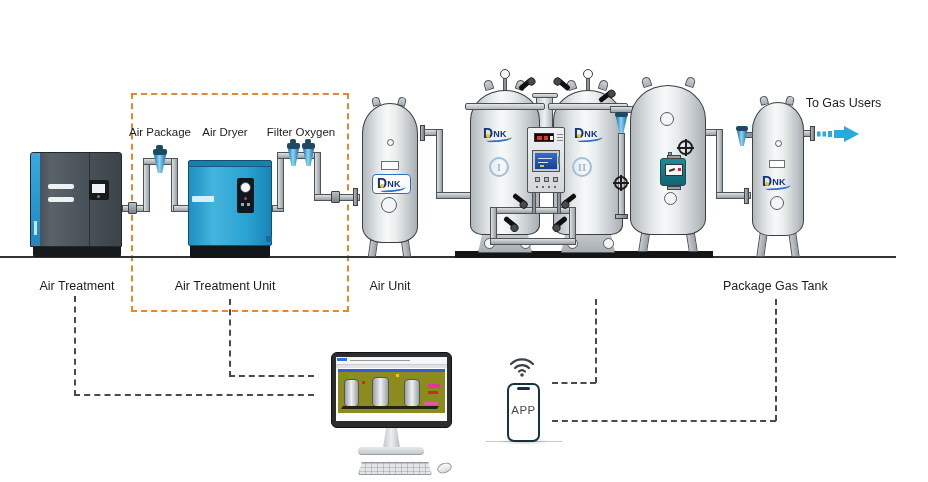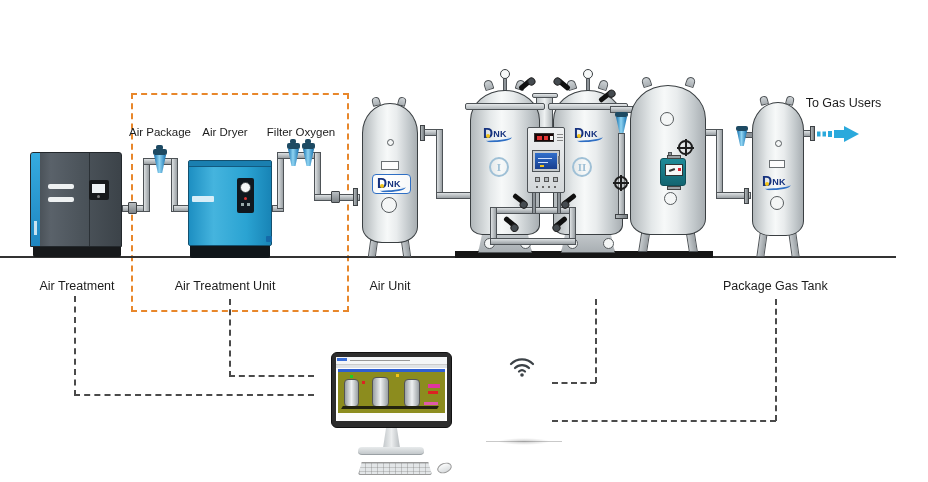--- a/index.html
+++ b/index.html
@@ -333,14 +333,18 @@
   <div class="abs" style="left:437px;top:463px;width:15px;height:10px;background:linear-gradient(#fafbfb,#d9dcde);border:1px solid #999;border-radius:50%;transform:rotate(-20deg);"></div>
 
   <svg class="abs" style="left:508px;top:356px;" width="28" height="22" viewBox="0 0 28 22">
     <path d="M3 8 A 15.5 15.5 0 0 1 25 8" fill="none" stroke="#3c4247" stroke-width="2.2" stroke-linecap="round"></path>
     <path d="M7 12 A 10 10 0 0 1 21 12" fill="none" stroke="#3c4247" stroke-width="2.2" stroke-linecap="round"></path>
     <path d="M11 15.5 A 4.6 4.6 0 0 1 17 15.5" fill="none" stroke="#3c4247" stroke-width="2.2" stroke-linecap="round"></path>
     <circle cx="14" cy="19" r="1.8" fill="#3c4247"></circle>
   </svg>
   <div class="abs" style="left:486px;top:441px;width:76px;height:1px;background:#c9c9c9;"></div>
   <div class="abs" style="left:498px;top:438px;width:52px;height:7px;background:radial-gradient(ellipse at center,rgba(0,0,0,.20),transparent 70%);"></div>
+  <div class="abs" style="left:507px;top:383px;width:33px;height:59px;background:#fff;border:2px solid #14333f;border-radius:7px;display:flex;align-items:center;justify-content:center;padding-bottom:6px;">
+    <div class="abs" style="left:8px;top:2px;width:13px;height:3px;background:#14333f;border-radius:2px;"></div>
+    <span style="font-size:11.5px;color:#4a4a4a;letter-spacing:.5px;">APP</span>
+  </div>
 
 </div>
 
 </body></html>

